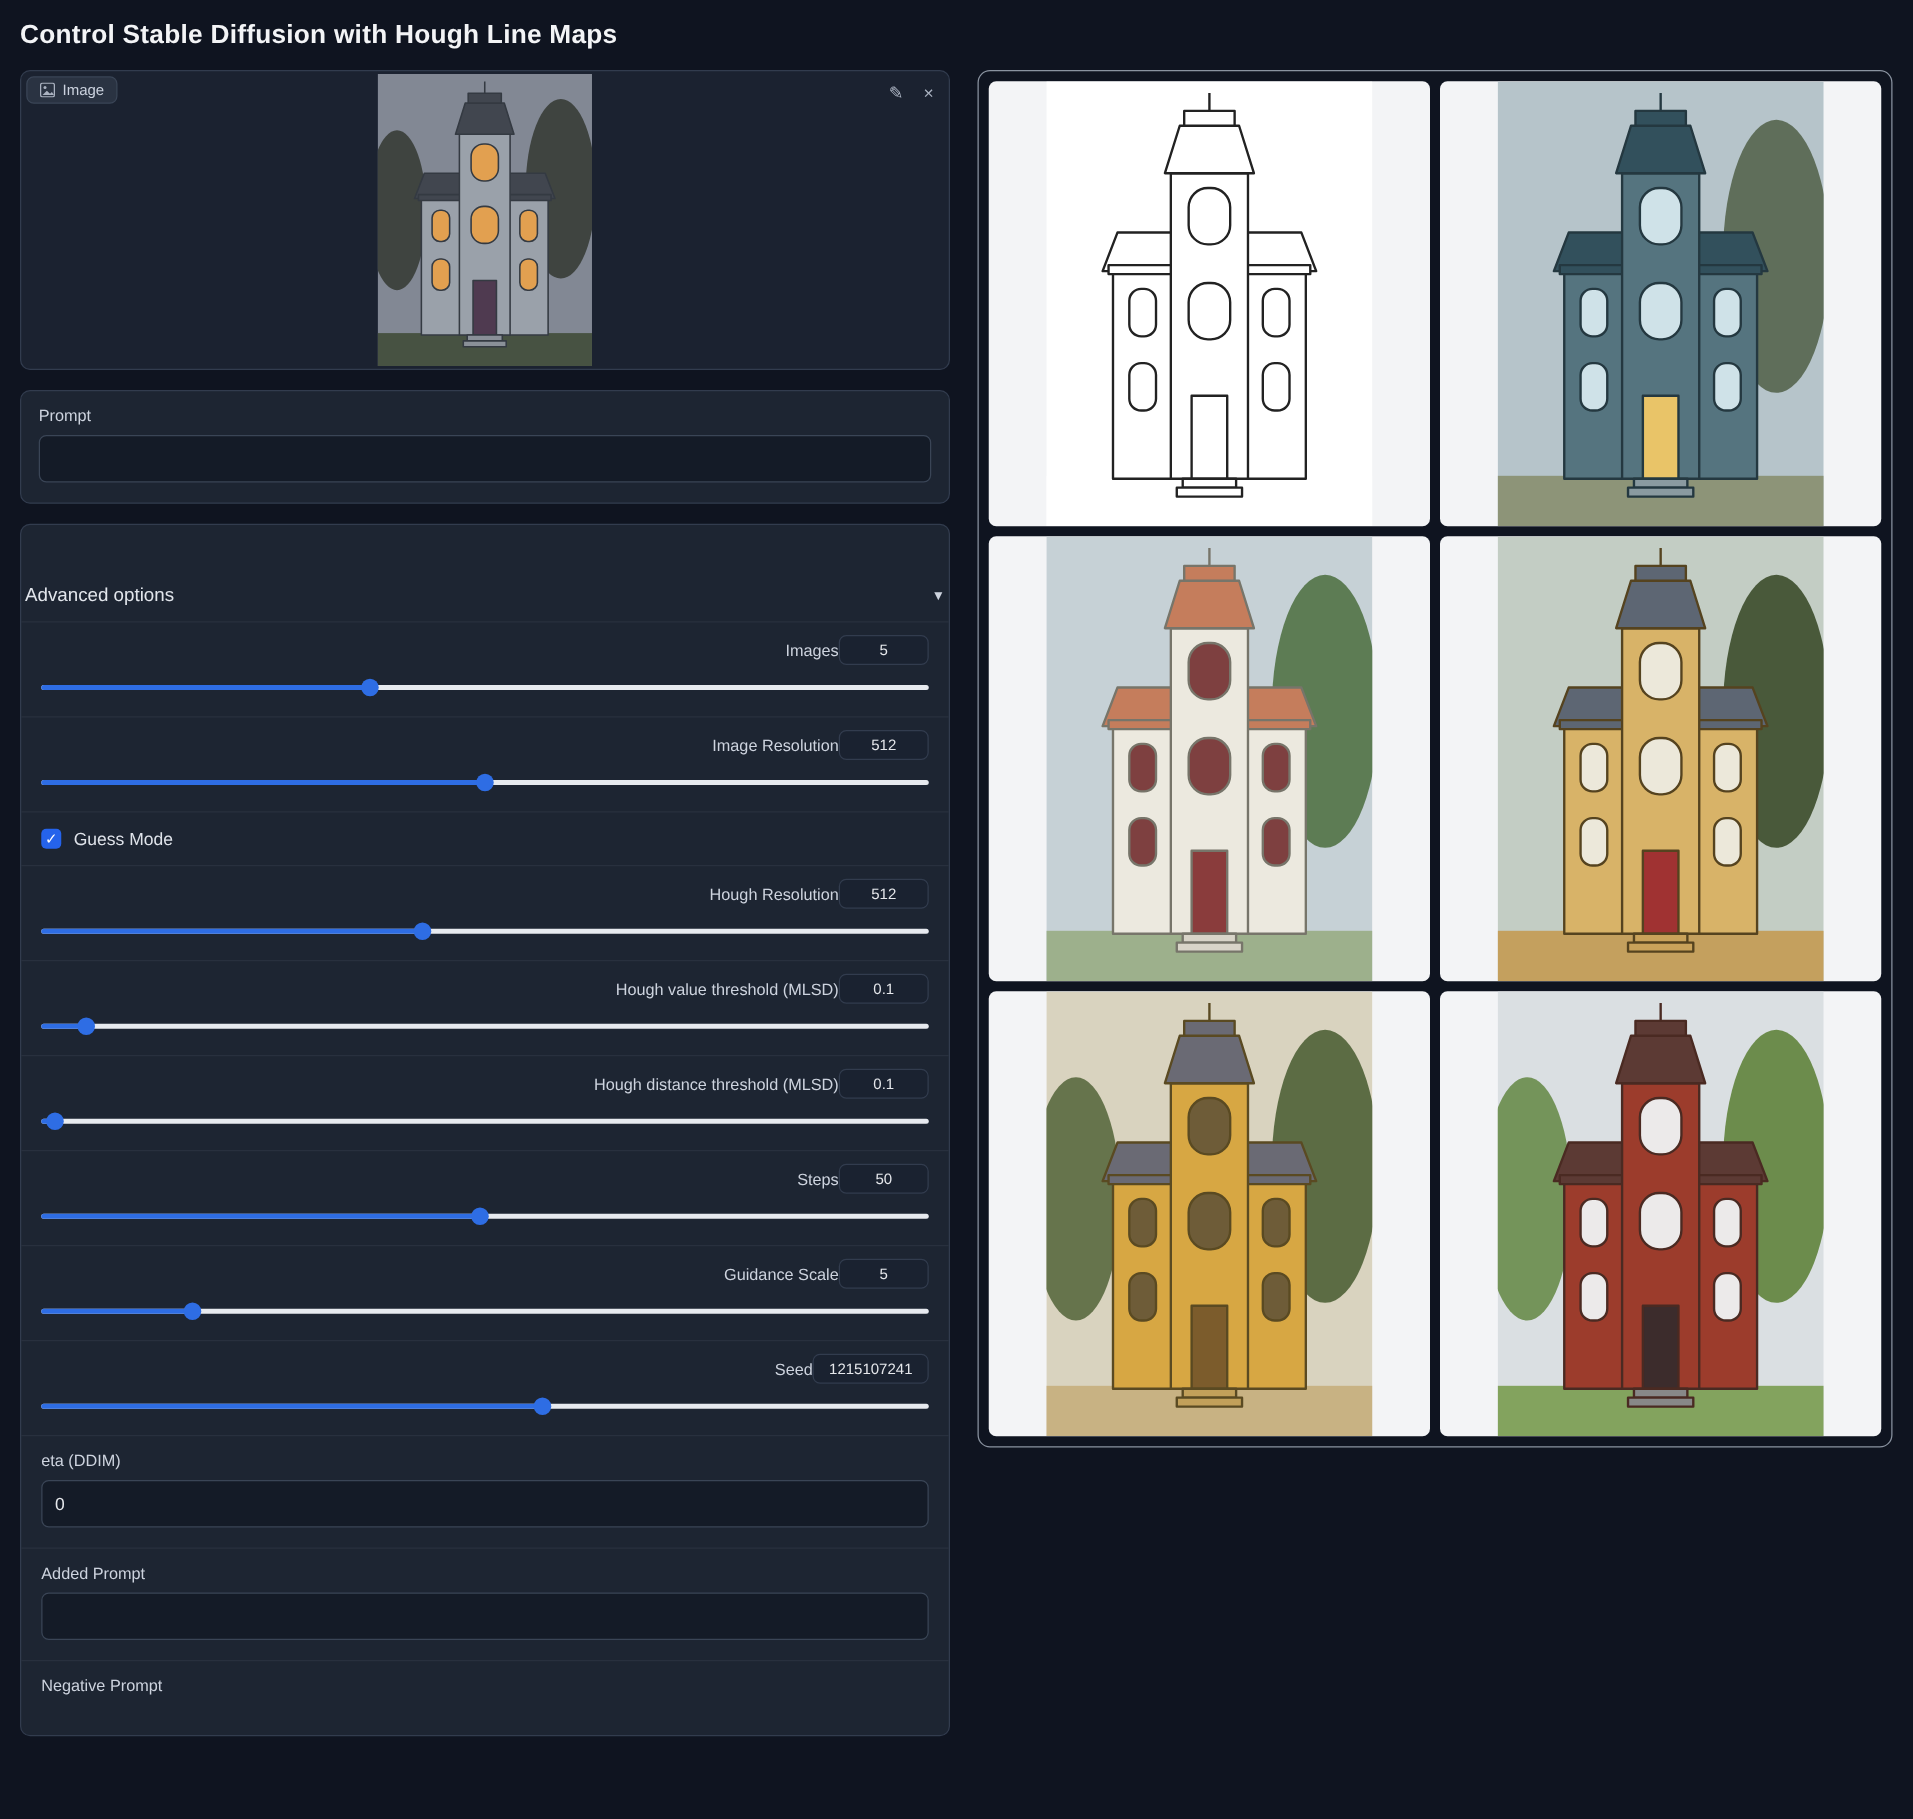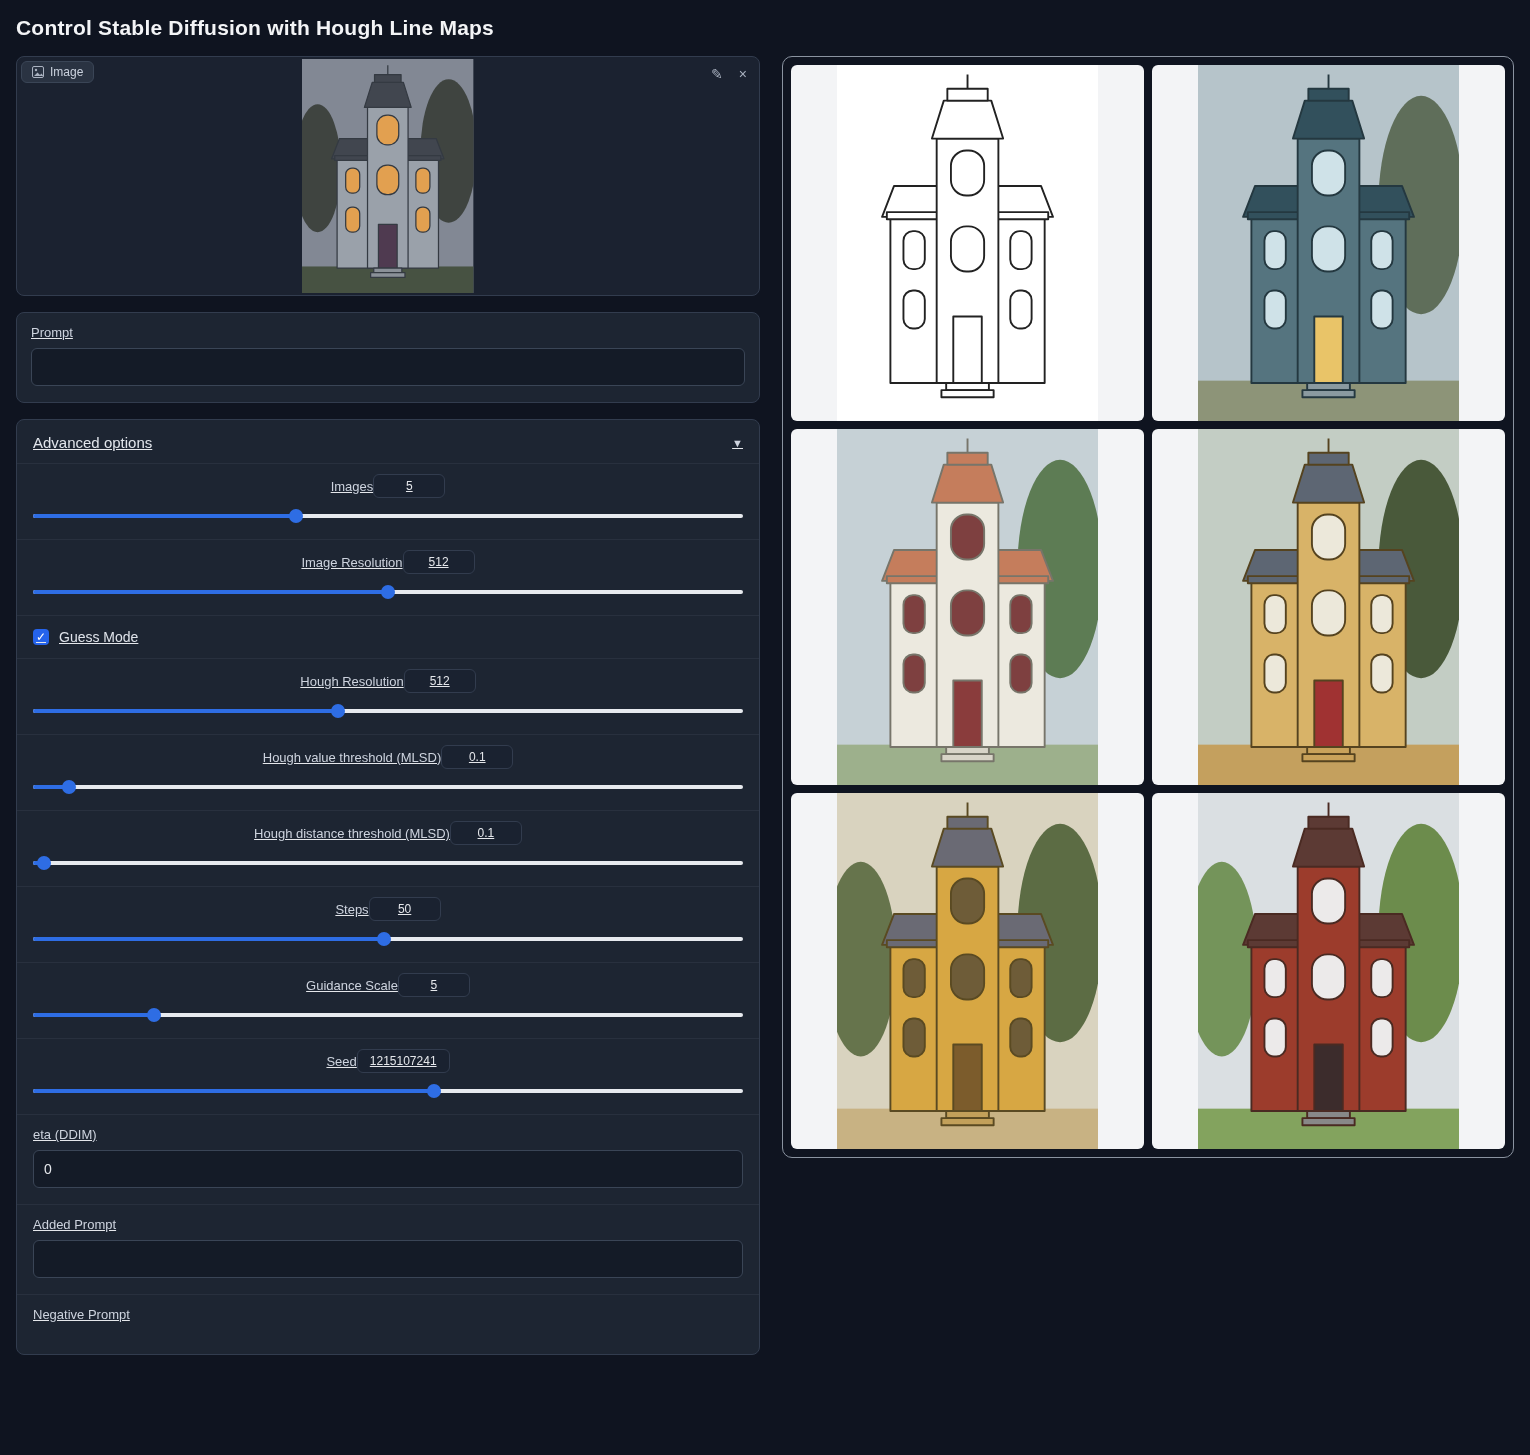--- a/index.html
+++ b/index.html
@@ -8,21 +8,21 @@
     width:1530px; height:1455px; overflow:hidden;
     background:#0f1420; color:#e5e7eb;
     font-family:"Liberation Sans", sans-serif;
   }
   .page { padding:10px 16px; }
   h1.title { font-size:21px; font-weight:700; color:#f3f4f6; margin:6px 0 16px; letter-spacing:.2px; }
   .columns { display:flex; gap:22px; align-items:flex-start; }
   .left-col { width:744px; flex:none; }
   .right-col { flex:1; }
 
-  .panel { background:#1d2532; border:1px solid #323c4e; border-radius:8px;text-decoration:underline; }
+  .panel { background:#1d2532; border:1px solid #323c4e; border-radius:8px; }
 
   
   .image-panel { position:relative; height:240px; margin-bottom:16px; background:#1b2230; }
   .img-tab {
     position:absolute; top:4px; left:4px; z-index:2;
     display:flex; align-items:center; gap:6px;
     background:#2a3342; border:1px solid #3a4556; border-radius:6px;
     padding:3px 10px; font-size:12px; color:#cbd2de;
   }
   .img-tab svg { display:block; }
@@ -42,24 +42,24 @@
   
   .run-btn {
     display:block; width:100%; height:38px; margin-bottom:16px;
     border:1px solid #3e4a5e; border-radius:8px;
     background:linear-gradient(180deg,#33405a 0%, #273246 100%);
     color:#e8ebf0; font-weight:700; font-size:15px; cursor:pointer; font-family:inherit;
   }
 
   
   .advanced { padding-bottom:8px; }
-  .adv-header { display:flex; justify-content:space-between; align-items:center; padding:14px 16px 12px; font-size:15px; color:#e2e6ec; cursor:pointer; }
+  .adv-header { display:flex; justify-content:space-between; align-items:center; padding:14px 3px 12px; font-size:15px; color:#e2e6ec; cursor:pointer;margin-top:34px; }
   .caret { font-size:11px; color:#cdd3de; }
   .ctrl-row { padding:10px 16px 16px; border-top:1px solid #28303e; }
-  .ctrl-head { display:flex; justify-content:center; align-items:center; margin-bottom:11px; }
+  .ctrl-head { display:flex; justify-content:flex-end; align-items:center; margin-bottom:11px; }
   .ctrl-label { font-size:13px; color:#cdd3de; }
   .num-box {
     min-width:72px; padding:4px 12px; background:#1a2230; border:1px solid #323c4e; border-radius:6px;
     font-size:12px; text-align:center; color:#e5e7eb;
   }
   .slider { position:relative; height:14px; --p:50%; cursor:pointer; }
   .track { position:absolute; left:0; right:0; top:5px; height:4px; border-radius:2px; background:#e7eaef; }
   .fill { height:100%; width:var(--p); background:#2e6de4; border-radius:2px; }
   .knob { position:absolute; top:0; left:var(--p); width:14px; height:14px; border-radius:50%; background:#2e6de4; transform:translateX(-50%); }
   .checkbox-row { display:flex; align-items:center; gap:10px; padding:13px 16px; border-top:1px solid #28303e; font-size:14px; color:#dfe3ea; cursor:pointer; }

